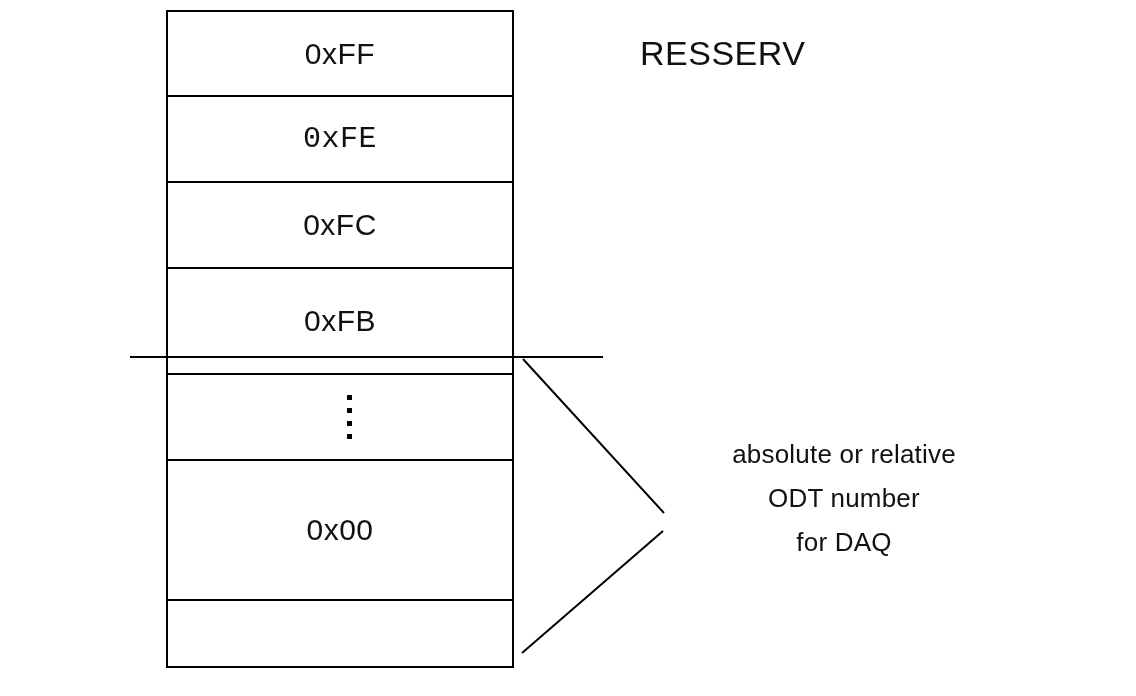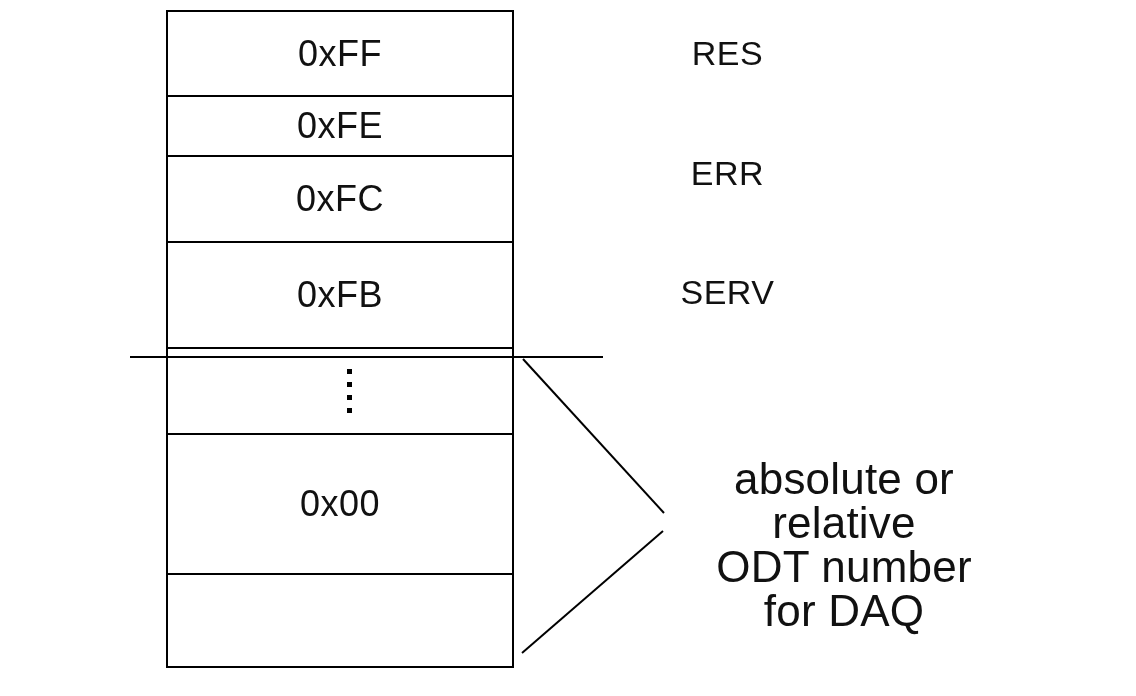--- a/index.html
+++ b/index.html
@@ -24,25 +24,25 @@
     border: 2px solid #000;
     display: flex;
     flex-direction: column;
     background: #ffffff;
   }
   .row {
     display: flex;
     align-items: center;
     justify-content: center;
     border-bottom: 2px solid #000;
-    font-size: 36px;
+    font-size: 30px;
     letter-spacing: 0.5px;
   }
   .row:nth-child(1) { height: 85px; }
-  .row:nth-child(2) { height: 60px; }
+  .row:nth-child(2) { height: 86px; font-family: Liberation Mono, monospace; }
   .row:nth-child(3) { height: 86px; }
   .row:nth-child(4) { height: 106px; }
   .row:nth-child(5) { height: 86px; }
   .row:nth-child(6) { height: 140px; }
   .row:nth-child(7) { flex: 1; border-bottom: none; border-radius: 23px; }
 
   
   .vdots {
     display: flex;
     flex-direction: column;
@@ -71,42 +71,41 @@
     pointer-events: none;
   }
   .overlay line { stroke: #000; stroke-width: 2; }
 
   
   .labels-col {
     position: absolute;
     left: 640px; top: 10px;
     width: 175px;
     display: flex;
-    flex-direction: column;
-    gap: 33px;
+    flex-direction: row;
   }
   .label-row {
     display: flex;
     align-items: center;
     justify-content: center;
     font-size: 34px;
     letter-spacing: 0.5px;
   }
   .label-row:nth-child(1) { height: 87px; }
   .label-row:nth-child(2) { height: 86px; }
   .label-row:nth-child(3) { height: 86px; }
   .label-row:nth-child(4) { height: 88px; }
 
   
   .annotation {
     position: absolute;
-    left: 666px; top: 457px;
+    left: 666px; top: 432px;
     width: 356px;
     text-align: center;
-    font-size: 44px;
+    font-size: 26px;
     line-height: 44px;
     letter-spacing: 0.2px;
   }
 </style>
 </head>
 <body>
 
 <div class="canvas">
 
   <div class="stack">
@@ -140,23 +139,20 @@
   <svg class="overlay" width="1136" height="696" viewBox="0 0 1136 696" aria-hidden="true">
     <line x1="523" y1="359" x2="664" y2="513"></line>
     <line x1="663" y1="531" x2="522" y2="653"></line>
   </svg>
 
   <div class="labels-col">
     <div class="label-row">
       <span>RES</span>
     </div>
     <div class="label-row">
-      <span>ERR</span>
-    </div>
-    <div class="label-row">
       <span>SERV</span>
     </div>
   </div>
 
   <div class="annotation">
     <div>absolute or relative</div>
     <div>ODT number</div>
     <div>for DAQ</div>
   </div>
 

